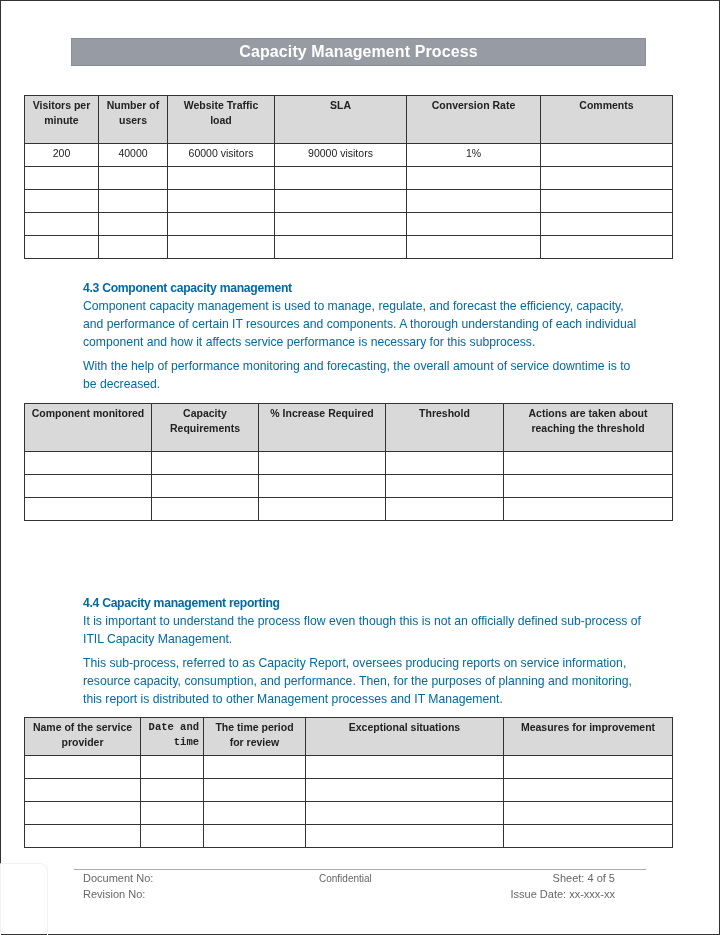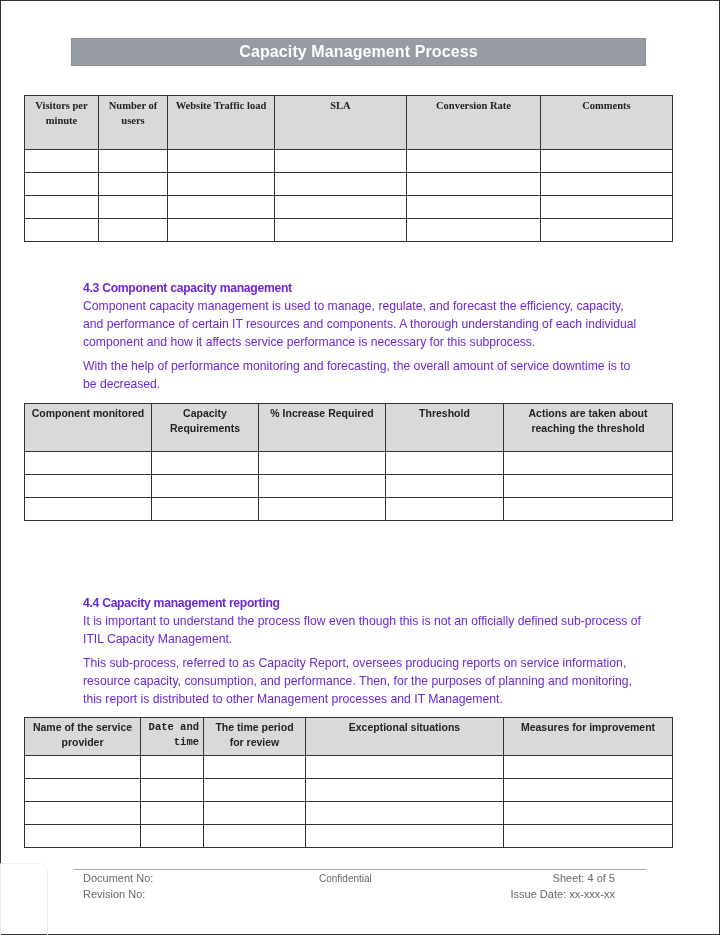--- a/index.html
+++ b/index.html
@@ -7,21 +7,21 @@
          font-family:"Liberation Sans", sans-serif; color:#222; }
   .page-frame { position:absolute; left:0; top:0; width:718px; height:933px; border:1px solid #333; }
   .title-bar { position:absolute; left:71px; top:38px; width:575px; height:28px; background:#979ca4;
                border:1px solid #8a8f97; box-sizing:border-box; display:flex; align-items:center; justify-content:center; }
   .title-bar span { color:#fff; font-weight:bold; font-size:16px; letter-spacing:0.1px; }
   table.grid { position:absolute; left:24px; width:648px; border-collapse:collapse; table-layout:fixed;
                font-size:10.5px; }
   table.grid td, table.grid th { border:1.5px solid #333; padding:2px 4px; vertical-align:top; text-align:center; line-height:15px; }
   table.grid th { background:#d9d9d9; font-weight:bold; color:#222; }
   table.grid td { background:#fff; color:#222; }
-  .section { position:absolute; left:83px; width:560px; font-size:12.2px; line-height:18px; color:#6d28d9; }
+  .section { position:absolute; left:83px; width:560px; font-size:12.2px; line-height:18px; color:#0369a1; }
   .section h3 { margin:0; font-size:12.2px; font-weight:bold; letter-spacing:-0.3px; }
   .section p { margin:0 0 6px 0; }
   .footer-line { position:absolute; left:74px; top:869px; width:572px; height:1px; background:#aaa; }
   .footer { position:absolute; font-size:11px; color:#666; }
   .ghost-box { position:absolute; left:0; top:863px; width:46px; height:72px; border:1px solid #f1f1f1; border-radius:0 8px 0 0; }
 </style>
 </head>
 <body>
 
 <div class="page-frame"></div>
@@ -34,30 +34,38 @@
 <table class="grid" id="t1" style="top:95px;">
   <colgroup>
     <col style="width:74px">
       <col style="width:69px">
       <col style="width:107px">
       <col style="width:132px">
       <col style="width:134px">
       <col style="width:132px">
   </colgroup>
   <thead>
-      <tr style="height:54px;font-family:Liberation Serif, serif;">
+      <tr style="height:48px;">
     <th>Visitors per minute</th>
     <th>Number of users</th>
     <th>Website Traffic load</th>
     <th>SLA</th>
     <th>Conversion Rate</th>
     <th>Comments</th>
   </tr>
     </thead>
   <tbody>
+      <tr style="height: 23px;">
+        <td>200</td>
+        <td>40000</td>
+        <td>60000 visitors</td>
+        <td>90000 visitors</td>
+        <td>1%</td>
+        <td></td>
+      </tr>
       <tr style="height: 23px;">
         <td></td>
         <td></td>
         <td></td>
         <td></td>
         <td></td>
         <td></td>
       </tr>
       <tr style="height: 23px;">
         <td></td>

